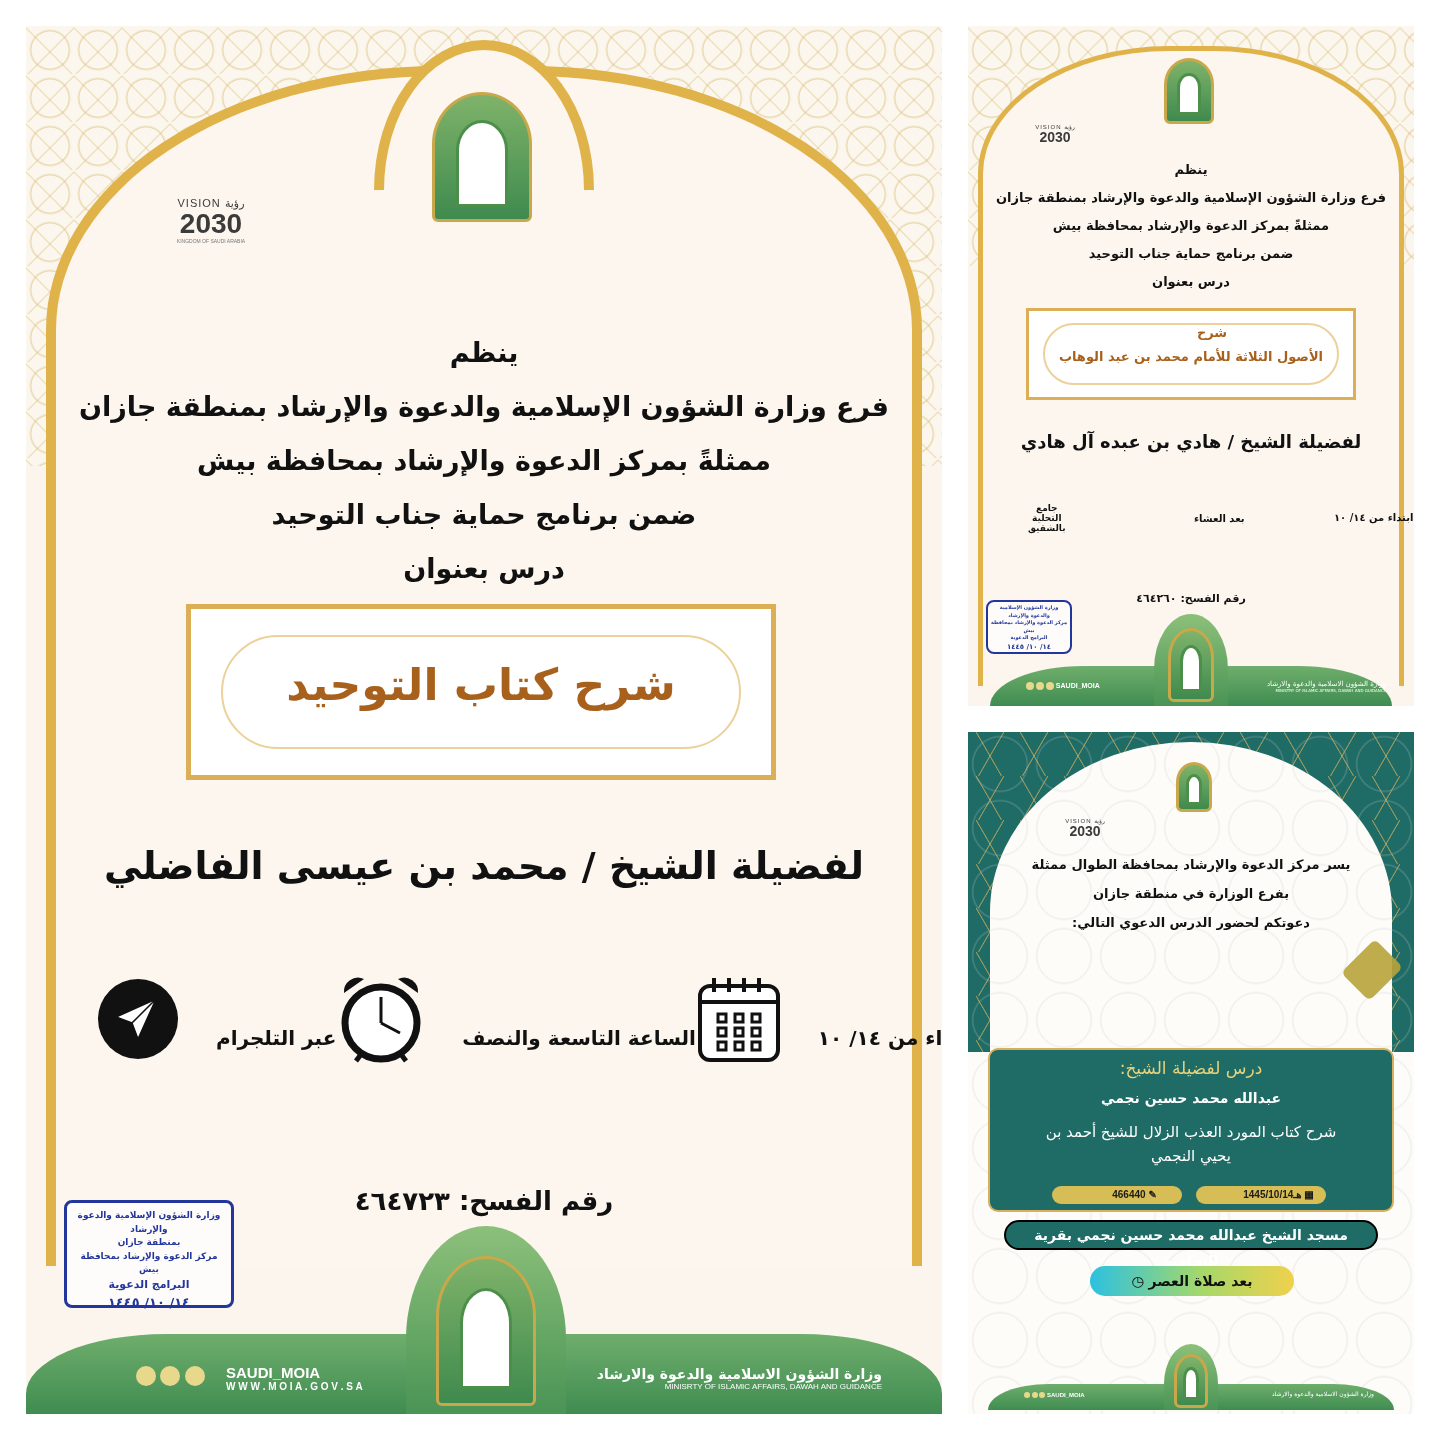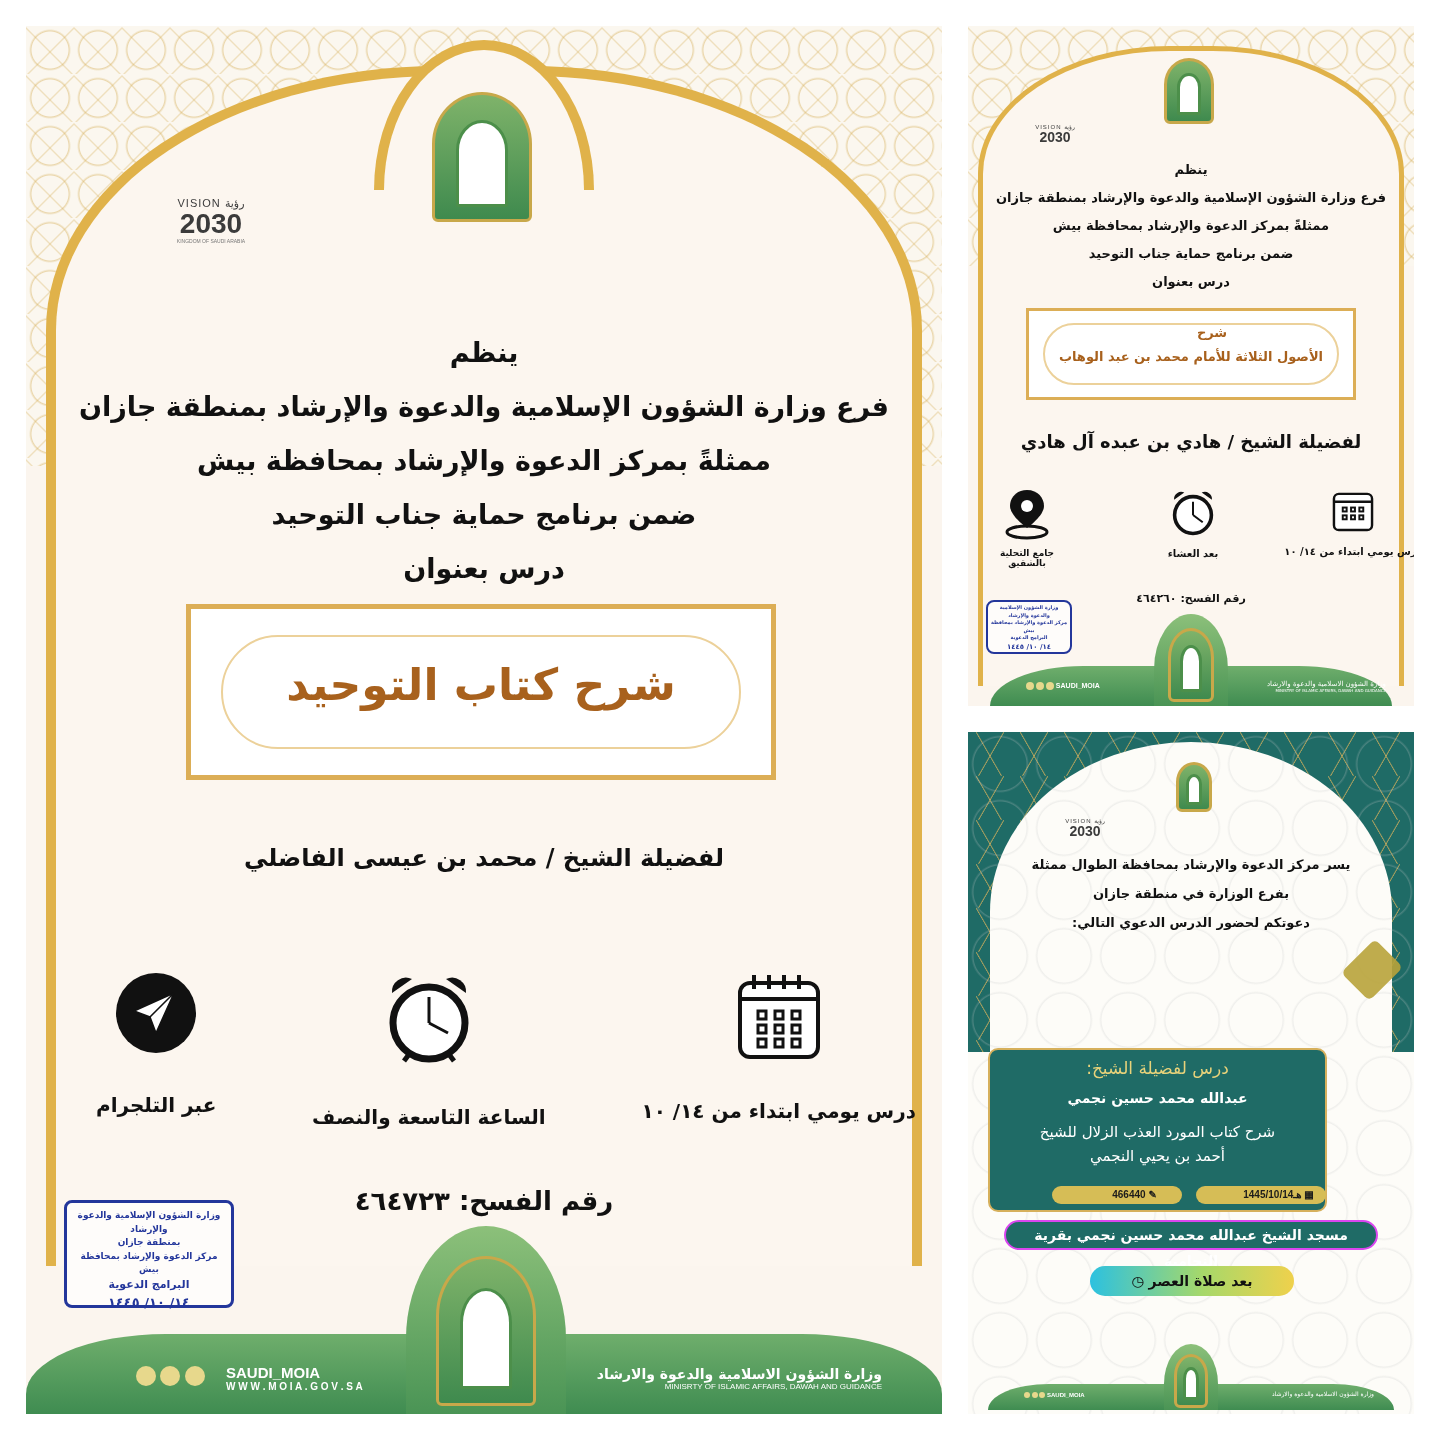--- a/index.html
+++ b/index.html
@@ -23,23 +23,23 @@
   .vision .v1 { font-size: 11px; letter-spacing: 1px; margin-top: 21px; }
   .vision .v2 { font-size: 28px; font-weight: bold; line-height: 1; }
   .vision .v3 { font-size: 5px; color: #777; }
   .txt-c { position: absolute; left: 0; width: 100%; text-align: center; font-weight: bold; color: #111; direction: rtl; }
   #p1 .org { top: 300px; font-size: 27px; line-height: 54px; font-family: "DejaVu Sans", sans-serif; }
   .title-frame { position: absolute; border: 5px solid #dcae56; background: #fff; }
   .title-frame .inner { position: absolute; border: 2px solid #ecd19a; border-radius: 60px; background: #fff; }
   #p1 .title-frame { left: 160px; top: 578px; width: 590px; height: 176px; }
   #p1 .title-frame .inner { left: 30px; top: 26px; right: 30px; bottom: 26px; }
   #p1 .title-text { position: absolute; left: 0; right: 0; top: 50px; text-align: center; font-size: 44px; font-weight: bold; color: #a8611d; direction: rtl; }
-  #p1 .sheikh { top: 818px; font-size: 24px; text-align: center; }
+  #p1 .sheikh { top: 818px; font-size: 38px; text-align: center; }
   .icons-row { position: absolute; display: flex; justify-content: space-between; }
-  .icon-col { display: flex; flex-direction: column; align-items: center; }
+  .icon-col { display: flex; align-items: center; gap: 36px; }
   .icon-col .lbl { font-weight: bold; color: #111; direction: rtl; white-space: nowrap; }
   #p1 .icons-row { left: 70px; top: 945px; width: 820px; }
   #p1 .icon-col .lbl { font-size: 20px; margin-top: 38px; }
   #p1 .permit { top: 1160px; font-size: 26px; }
   .stamp { position: absolute; border: 3px solid #23369b; border-radius: 8px; color: #23369b; font-size: 9px; font-weight: bold; text-align: center; direction: rtl; padding: 6px; line-height: 1.5; background: rgba(255,255,255,0.7); }
   #p1 .stamp { left: 38px; top: 1174px; width: 170px; height: 108px; }
   .footer-band { position: absolute; left: 0; width: 100%; background: linear-gradient(#6fae6c, #3f8c51); border-radius: 140px 140px 0 0 / 60px 60px 0 0; }
   #p1 .footer-band { top: 1308px; height: 80px; }
   .footer-dome { position: absolute; background: linear-gradient(#8cc07a, #4a9455); border-radius: 50% 50% 0 0 / 60% 60% 0 0; }
   #p1 .footer-dome { left: 380px; top: 1200px; width: 160px; height: 188px; }
@@ -70,26 +70,26 @@
       background:
         linear-gradient(60deg, transparent 47%, rgba(214,176,92,0.8) 48%, transparent 50%) 0 0/44px 44px,
         linear-gradient(-60deg, transparent 47%, rgba(214,176,92,0.8) 48%, transparent 50%) 0 0/44px 44px,
         #1f6b66; }
   #p3 .white-arch { position: absolute; left: 22px; top: 10px; width: 402px; height: 680px; background: #fdfcf8;
       border-radius: 50% 50% 0 0 / 25% 25% 0 0; }
   #p3 .bg-pattern { position: absolute; left: 0; top: 0; width: 100%; height: 100%;
       background:
         radial-gradient(circle at 50% 50%, transparent 26px, rgba(200,200,200,0.25) 27px, transparent 29px) 0 0/64px 64px; }
   #p3 .org { top: 118px; font-size: 13px; line-height: 29px; }
-  #p3 .card { position: absolute; left: 20px; top: 316px; width: 339px; height: 164px; background: #1f6b66; border: 2px solid #d6b05c; border-radius: 10px; }
+  #p3 .card { position: absolute; left: 20px; top: 316px; width: 406px; height: 164px; background: #1f6b66; border: 2px solid #d6b05c; border-radius: 10px; }
   #p3 .card-title { position: absolute; left: 0; right: 0; top: 8px; text-align: center; color: #e8d27a; font-size: 17px; direction: rtl; }
   #p3 .card-name { position: absolute; left: 0; right: 0; top: 40px; text-align: center; color: #fff; font-size: 14px; font-weight: bold; direction: rtl; }
   #p3 .card-book { position: absolute; left: 40px; right: 40px; top: 70px; text-align: center; color: #fff; font-size: 15px; direction: rtl; line-height: 24px; }
   #p3 .pill { position: absolute; top: 136px; height: 18px; width: 130px; background: #d6bd56; border-radius: 9px; color: #1b1b1b; font-size: 10px; font-weight: bold; text-align: center; line-height: 18px; font-family: "Liberation Sans", sans-serif; padding-left: 35px; }
-  #p3 .mosque { position: absolute; left: 36px; top: 488px; width: 374px; height: 30px; background: #1f6b66; border-radius: 15px; border: 2px solid #d946ef; color: #fff; font-size: 14px; font-weight: bold; text-align: center; line-height: 26px; direction: rtl; }
+  #p3 .mosque { position: absolute; left: 36px; top: 488px; width: 374px; height: 30px; background: #1f6b66; border-radius: 15px; border: 2px solid #000000; color: #fff; font-size: 14px; font-weight: bold; text-align: center; line-height: 26px; direction: rtl; }
   #p3 .time { position: absolute; left: 122px; top: 534px; width: 204px; height: 30px; border-radius: 15px; background: linear-gradient(90deg, #2cc1e0, #a6d86a 55%, #efd14c); color: #111; font-size: 14px; font-weight: bold; text-align: center; line-height: 30px; direction: rtl; }
   #p3 .footer-band { top: 652px; height: 26px; left: 20px; width: 406px; }
   #p3 .footer-dome { left: 196px; top: 612px; width: 54px; height: 66px; }
   #p3 .footer-dome .moia-logo { left: 10px; top: 10px; width: 34px; height: 54px; }
   #p3 .lantern { position: absolute; left: 384px; top: 214px; width: 40px; height: 48px; background: #b8a33a; transform: rotate(45deg); border-radius: 6px; opacity: 0.9; }
 </style>
 </head>
 <body>
 
 <div class="poster" id="p1">

